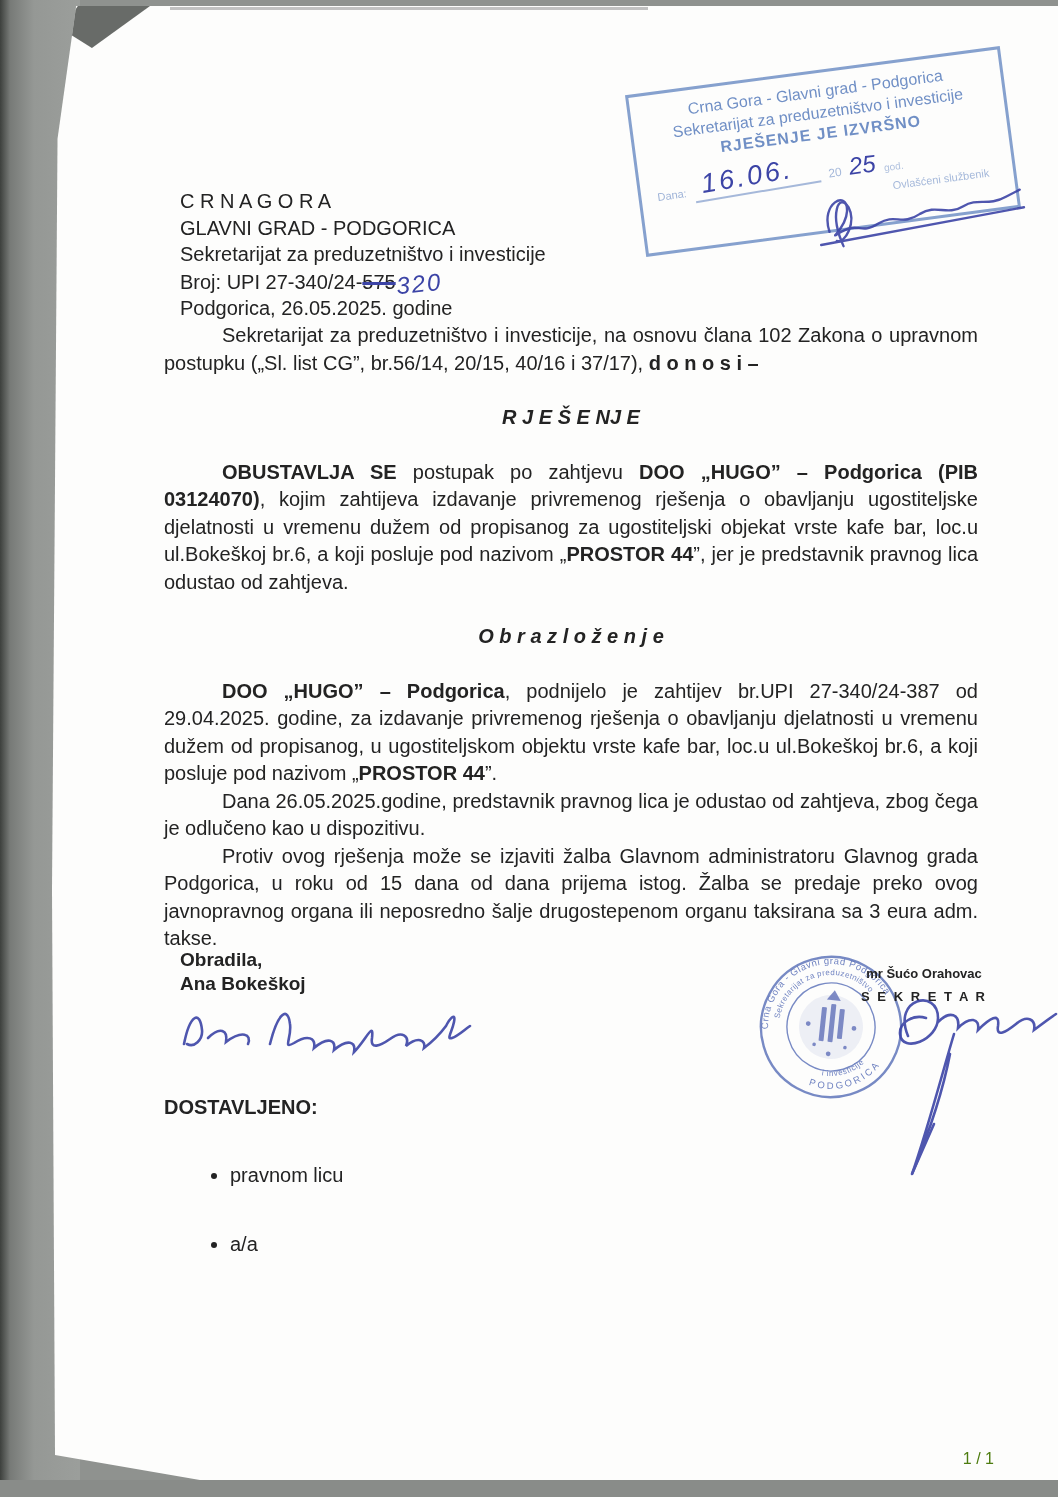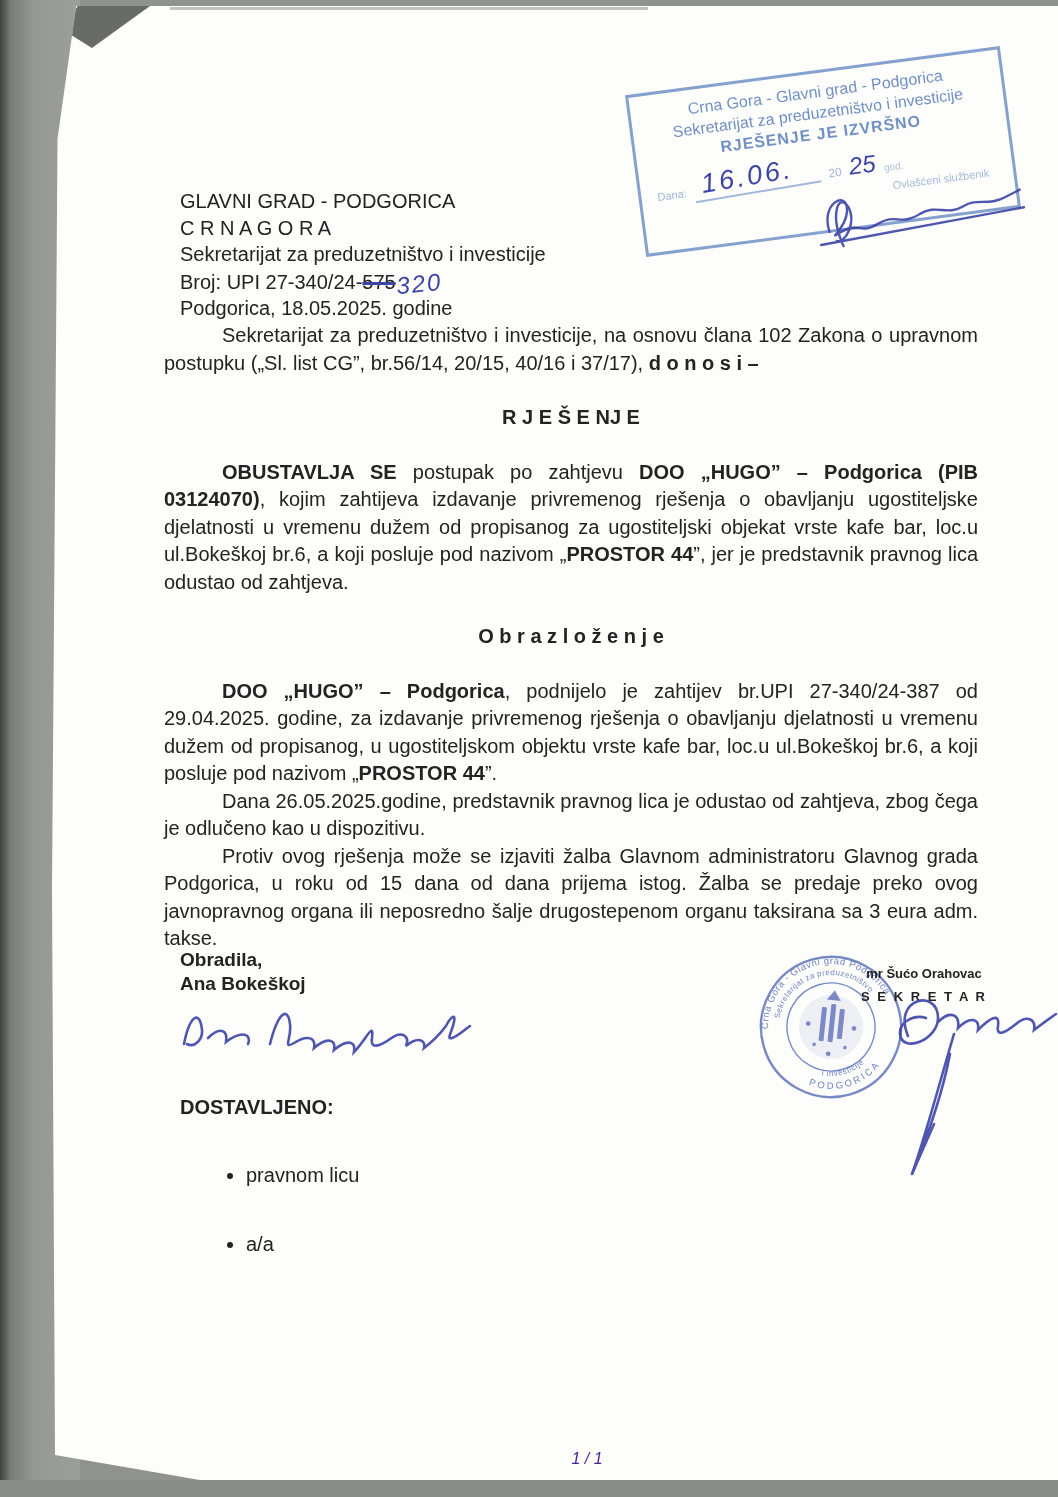--- a/index.html
+++ b/index.html
@@ -21,21 +21,21 @@
 
   .doc{color:#232323;}
   .header-block{position:absolute;left:128px;top:182px;font-size:20px;line-height:26.5px;white-space:nowrap;}
   .hw{color:#3c44a6;}
   .struck{text-decoration:line-through;text-decoration-color:#3c44a6;text-decoration-thickness:2.5px;}
   .hw-num{display:inline-block;font-size:24px;font-style:italic;letter-spacing:2px;transform:rotate(-6deg) translateY(3px);}
 
   .flow{position:absolute;left:112px;top:316px;width:814px;font-size:20px;line-height:27.5px;text-align:justify;}
   .flow p{margin:0;text-indent:58px;}
   .flow p.mb{margin-bottom:27px;}
-  .doc-title{text-align:center;font-weight:bold;font-size:20px;margin:27px 0;text-indent:0;}
+  .doc-title{text-align:center;font-weight:bold;font-size:20px;margin:27px 0;text-indent:0;font-style:italic;}
 
   
   .stamp-box{position:absolute;left:582px;top:64px;width:352px;padding:8px 10px 30px 10px;
     border:3px solid rgba(77,116,184,.68);color:#4d74b8;transform:rotate(-7.5deg);}
   .stamp-box .s1{font-size:16px;text-align:center;opacity:.8;line-height:21px;}
   .stamp-box .s3{font-size:16px;text-align:center;letter-spacing:1px;font-weight:600;opacity:.8;margin-top:2px;}
   .date-row{display:flex;align-items:flex-end;margin-top:8px;margin-left:6px;gap:8px;}
   .date-row .lbl{font-size:11px;opacity:.55;padding-bottom:3px;}
   .hw-date{font-size:27px;font-style:italic;letter-spacing:3px;color:#3c44a6;
     border-bottom:2px solid rgba(77,116,184,.5);padding:0 26px 0 8px;transform:rotate(-2deg);}
@@ -47,45 +47,45 @@
 
   
   .sig-left{position:absolute;left:128px;top:942px;font-size:19px;font-weight:bold;line-height:24px;}
   .sig-left-svg{position:absolute;left:122px;top:980px;}
   .sig-right-names{position:absolute;left:742px;top:956px;width:260px;text-align:center;
     font-size:13px;font-weight:bold;line-height:23px;}
   .sig-right-names .sekretar{letter-spacing:2px;}
   .round-stamp{position:absolute;left:694px;top:936px;transform:rotate(-16deg);opacity:.88;}
   .sig-right-svg{position:absolute;left:790px;top:972px;}
 
-  .distribution{position:absolute;left:128px;top:1090px;font-size:20px;}
+  .distribution{position:absolute;left:112px;top:1090px;font-size:20px;}
   .distribution .dt{font-weight:bold;}
   .distribution ul{margin:9px 0 0 0;padding-left:66px;}
   .distribution li{margin-bottom:6px;line-height:26px;margin-top:43px;}
 
-  .page-footer{position:absolute;left:128px;top:1444px;width:814px;text-align:center;
-    font-style:italic;font-size:16px;color:#4c1d95;}
+  .page-footer{position:absolute;left:128px;top:1444px;width:814px;text-align:right;
+    font-size:16px;color:#4d7c0f;}
   svg{display:block;}
 </style>
 </head>
 <body>
 
 <div class="scan-left"></div>
 <div class="scan-bottom"></div>
 
 <div class="paper doc">
   <div class="corner-fold"></div>
   <div class="top-edge-line"></div>
 
   <div class="header-block">
+    <div>C R N A    G O R A</div>
     <div>GLAVNI GRAD - PODGORICA</div>
-    <div>C R N A    G O R A</div>
     <div>Sekretarijat za preduzetništvo i investicije</div>
     <div><span>Broj: UPI 27-340/24-</span><span class="struck">575</span><span class="hw hw-num">320</span></div>
-    <div>Podgorica, 18.05.2025. godine</div>
+    <div>Podgorica, 26.05.2025. godine</div>
   </div>
 
   <div class="stamp-box">
     <div class="s1">Crna Gora - Glavni grad - Podgorica</div>
     <div class="s1">Sekretarijat za preduzetništvo i investicije</div>
     <div class="s3">RJEŠENJE JE IZVRŠNO</div>
     <div class="date-row">
       <span class="lbl">Dana:</span>
       <span class="hw-date">16.06.</span>
       <span class="y20">20</span>

